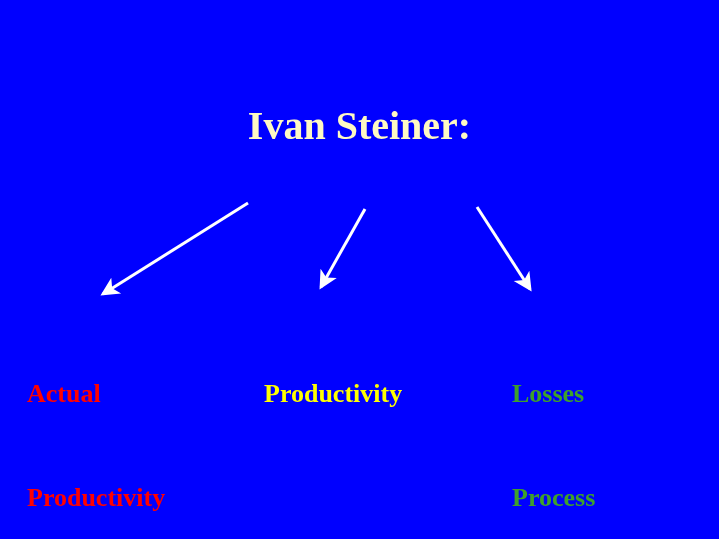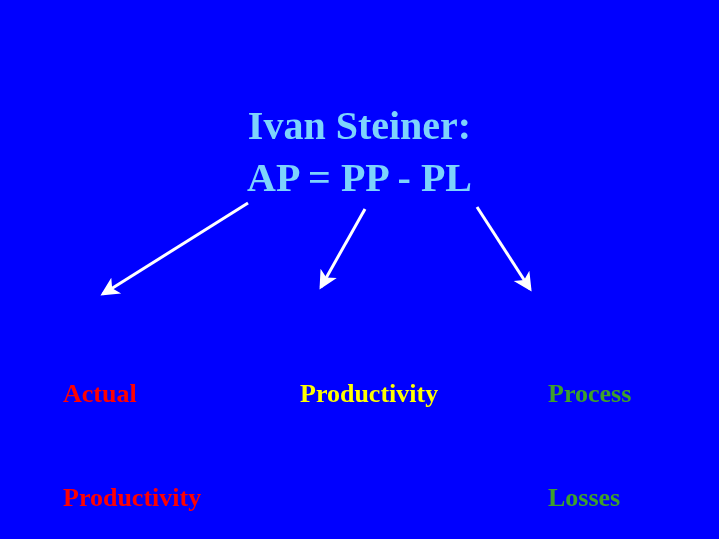--- a/index.html
+++ b/index.html
@@ -24,40 +24,39 @@
     width: 719px;
     height: 539px;
     pointer-events: none;
   }
   .title-block {
     position: absolute;
     left: 0;
     top: 100px;
     width: 719px;
     text-align: center;
-    color: #7dd3fc;
+    color: #fef9c3;
     font-size: 40px;
     font-weight: bold;
     line-height: 52px;
     letter-spacing: 0px;
   }
   .title-line {
     display: block;
     white-space: pre;
   }
   .label-block {
     position: absolute;
     font-size: 26px;
     font-weight: bold;
     line-height: 34.5px;
     white-space: pre;
   }
   .label-line {
     display: block;
-    margin-left: 36px;
   }
   #label-actual {
     left: 27px;
     top: 308px;
     color: #ff0000;
   }
   #label-potential {
     left: 264px;
     top: 308px;
     color: #ffff00;
@@ -79,32 +78,31 @@
         <path d="M 0 0.4 L 6.2 3.5 L 0 6.6 L 1.6 3.5 Z" fill="#ffffff"></path>
       </marker>
     </defs>
     <line x1="248" y1="203" x2="103" y2="294" stroke="#ffffff" stroke-width="3" marker-end="url(#ah)"></line>
     <line x1="365" y1="209" x2="321" y2="287" stroke="#ffffff" stroke-width="3" marker-end="url(#ah)"></line>
     <line x1="477" y1="207" x2="530" y2="289" stroke="#ffffff" stroke-width="3" marker-end="url(#ah)"></line>
   </svg>
 
   <div class="title-block">
     <span class="title-line">Ivan Steiner:</span>
-    <span class="title-line">AP = PP - PL</span>
   </div>
 
   <div class="label-block" id="label-actual">
     <span class="label-line">Actual</span>
     <span class="label-line">Productivity</span>
     
   </div>
 
   <div class="label-block" id="label-potential">
     <span class="label-line">Productivity</span>
     
   </div>
 
   <div class="label-block" id="label-process">
+    <span class="label-line">Losses</span>
     <span class="label-line">Process</span>
-    <span class="label-line">Losses</span>
   </div>
 
 </div>
 
 </body></html>

